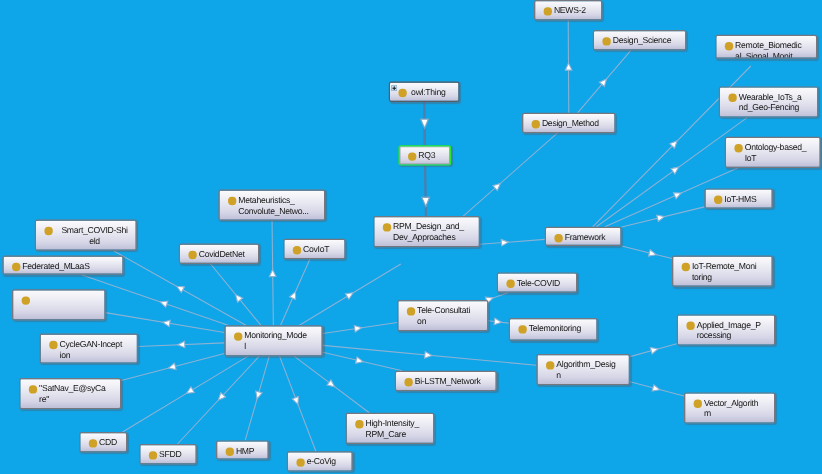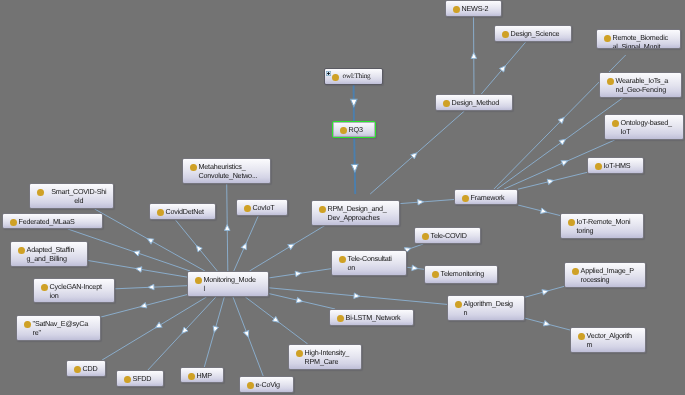--- a/index.html
+++ b/index.html
@@ -1,33 +1,33 @@
 <!DOCTYPE html>
 <html><head>
 <meta charset="utf-8">
 <title>Ontology Graph</title>
 <style>
   html,body{margin:0;padding:0;}
   body{width:685px;height:395px;background:#ffffff;overflow:hidden;
        font-family:"Liberation Sans",sans-serif;
        -webkit-font-smoothing:antialiased;text-rendering:geometricPrecision;}
-  #canvas{position:relative;width:685px;height:395px;background:#737373;}
+  #canvas{position:relative;width:685px;height:395px;background:#0ea5e9;}
   svg#edges{position:absolute;left:0;top:0;width:685px;height:395px;}
   .node{position:absolute;box-sizing:border-box;
         border:1px solid #76767e;border-radius:2px;
         background:linear-gradient(to bottom,#fbfbfd 0%,#f1f1f7 22%,#e4e4ef 50%,#d4d4e6 78%,#bfbfd8 100%);
         box-shadow:1px 1px 0.8px rgba(90,90,100,0.4);
         overflow:hidden;}
   .node .dot{position:absolute;left:6.5px;top:4.8px;width:7.3px;height:7.7px;border-radius:50%;
              background:#cfa126;}
   .node.h1 .dot{top:4.6px;}
   .node .lbl{position:absolute;left:15.6px;top:2.6px;right:1px;
              font-size:7.2px;line-height:9.7px;color:#161616;white-space:pre;letter-spacing:-0.23px;}
   .node.h1 .lbl{top:3.3px;}
-  .node.root{border:1px solid #5a5a62;font-family:Liberation Serif, serif;}
+  .node.root{border:1px solid #5a5a62;}
   .node.root .dot{left:6.8px;}
   .node.root .lbl{left:17.6px;}
   .node.sel{border:1.6px solid #2ae62c;box-shadow:1px 1px 0.8px rgba(90,90,100,0.4),inset 0 0 0 0.7px #9a9aa6;}
   .plus{position:absolute;left:1.4px;top:2.2px;width:5px;height:5px;
         background:#cfe3f2;box-sizing:border-box;
         box-shadow:inset 0 0 0 0.7px #8aaec8;}
   .plus svg{position:absolute;left:0;top:0;}
 </style>
 </head>
 <body>
@@ -210,21 +210,21 @@
       <span class="lbl"><span>Metaheuristics_</span><br><span>Convolute_Netwo...</span></span>
     </div>
 <div class="node" style="left:29px;top:183px;width:85px;height:26px;text-align:center;">
       <span class="dot"></span>
       <span class="lbl"><span>Smart_COVID-Shi</span><br><span>eld</span></span>
     </div>
 <div class="node h1" style="left:454px;top:189px;width:64px;height:16px;">
       <span class="dot"></span>
       <span class="lbl"><span>Framework</span></span>
     </div>
-<div class="node" style="left:311px;top:200px;width:89px;height:26px;">
+<div class="node" style="left:311px;top:180px;width:89px;height:26px;">
       <span class="dot"></span>
       <span class="lbl"><span>RPM_Design_and_</span><br><span>Dev_Approaches</span></span>
     </div>
 <div class="node h1" style="left:236px;top:199px;width:52px;height:17px;">
       <span class="dot"></span>
       <span class="lbl"><span>CovIoT</span></span>
     </div>
 <div class="node h1" style="left:149px;top:203px;width:67px;height:17px;">
       <span class="dot"></span>
       <span class="lbl"><span>CovidDetNet</span></span>
@@ -236,21 +236,20 @@
 <div class="node h1" style="left:2px;top:213px;width:101px;height:16px;">
       <span class="dot"></span>
       <span class="lbl"><span>Federated_MLaaS</span></span>
     </div>
 <div class="node h1" style="left:414px;top:227px;width:67px;height:17px;">
       <span class="dot"></span>
       <span class="lbl"><span>Tele-COVID</span></span>
     </div>
 <div class="node" style="left:10px;top:241px;width:78px;height:26px;">
       <span class="dot"></span>
-      <span class="lbl"><span>Adapted_Staffin</span><br><span>g_and_Billing</span></span>
     </div>
 <div class="node" style="left:331px;top:250px;width:76px;height:26px;">
       <span class="dot"></span>
       <span class="lbl"><span>Tele-Consultati</span><br><span>on</span></span>
     </div>
 <div class="node" style="left:564px;top:262px;width:82px;height:26px;">
       <span class="dot"></span>
       <span class="lbl"><span>Applied_Image_P</span><br><span>rocessing</span></span>
     </div>
 <div class="node h1" style="left:424px;top:265px;width:74px;height:19px;">

